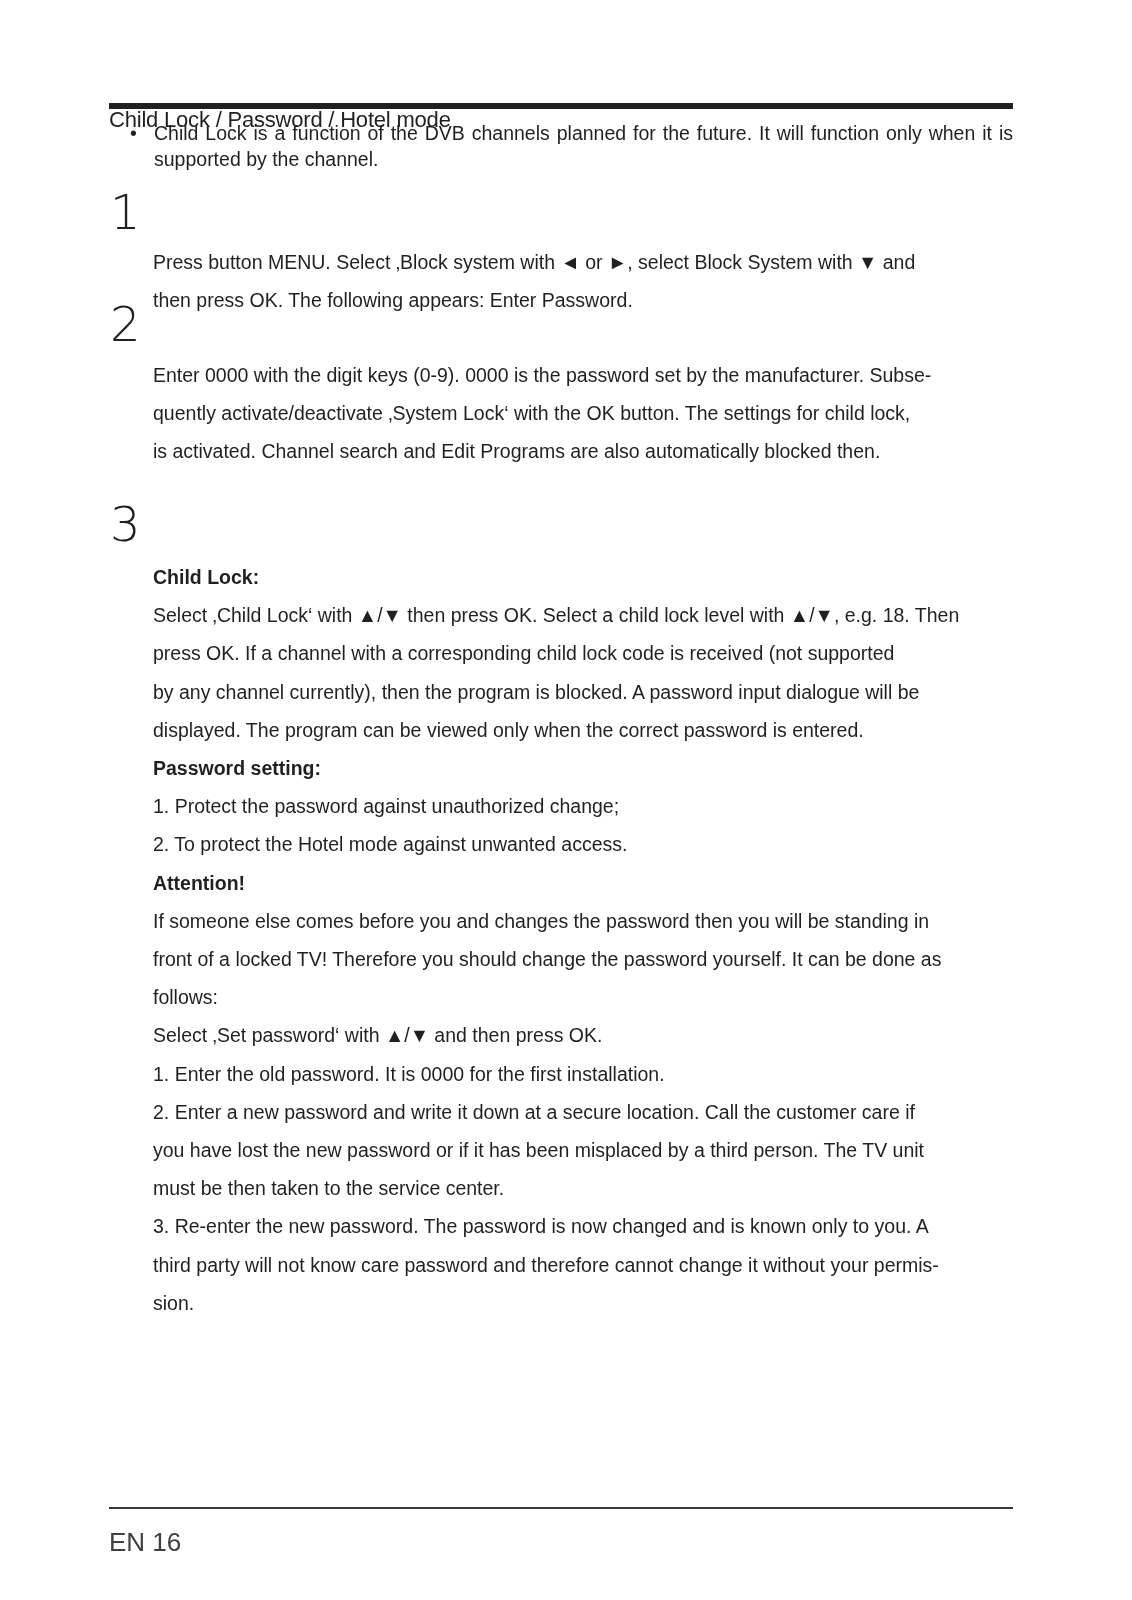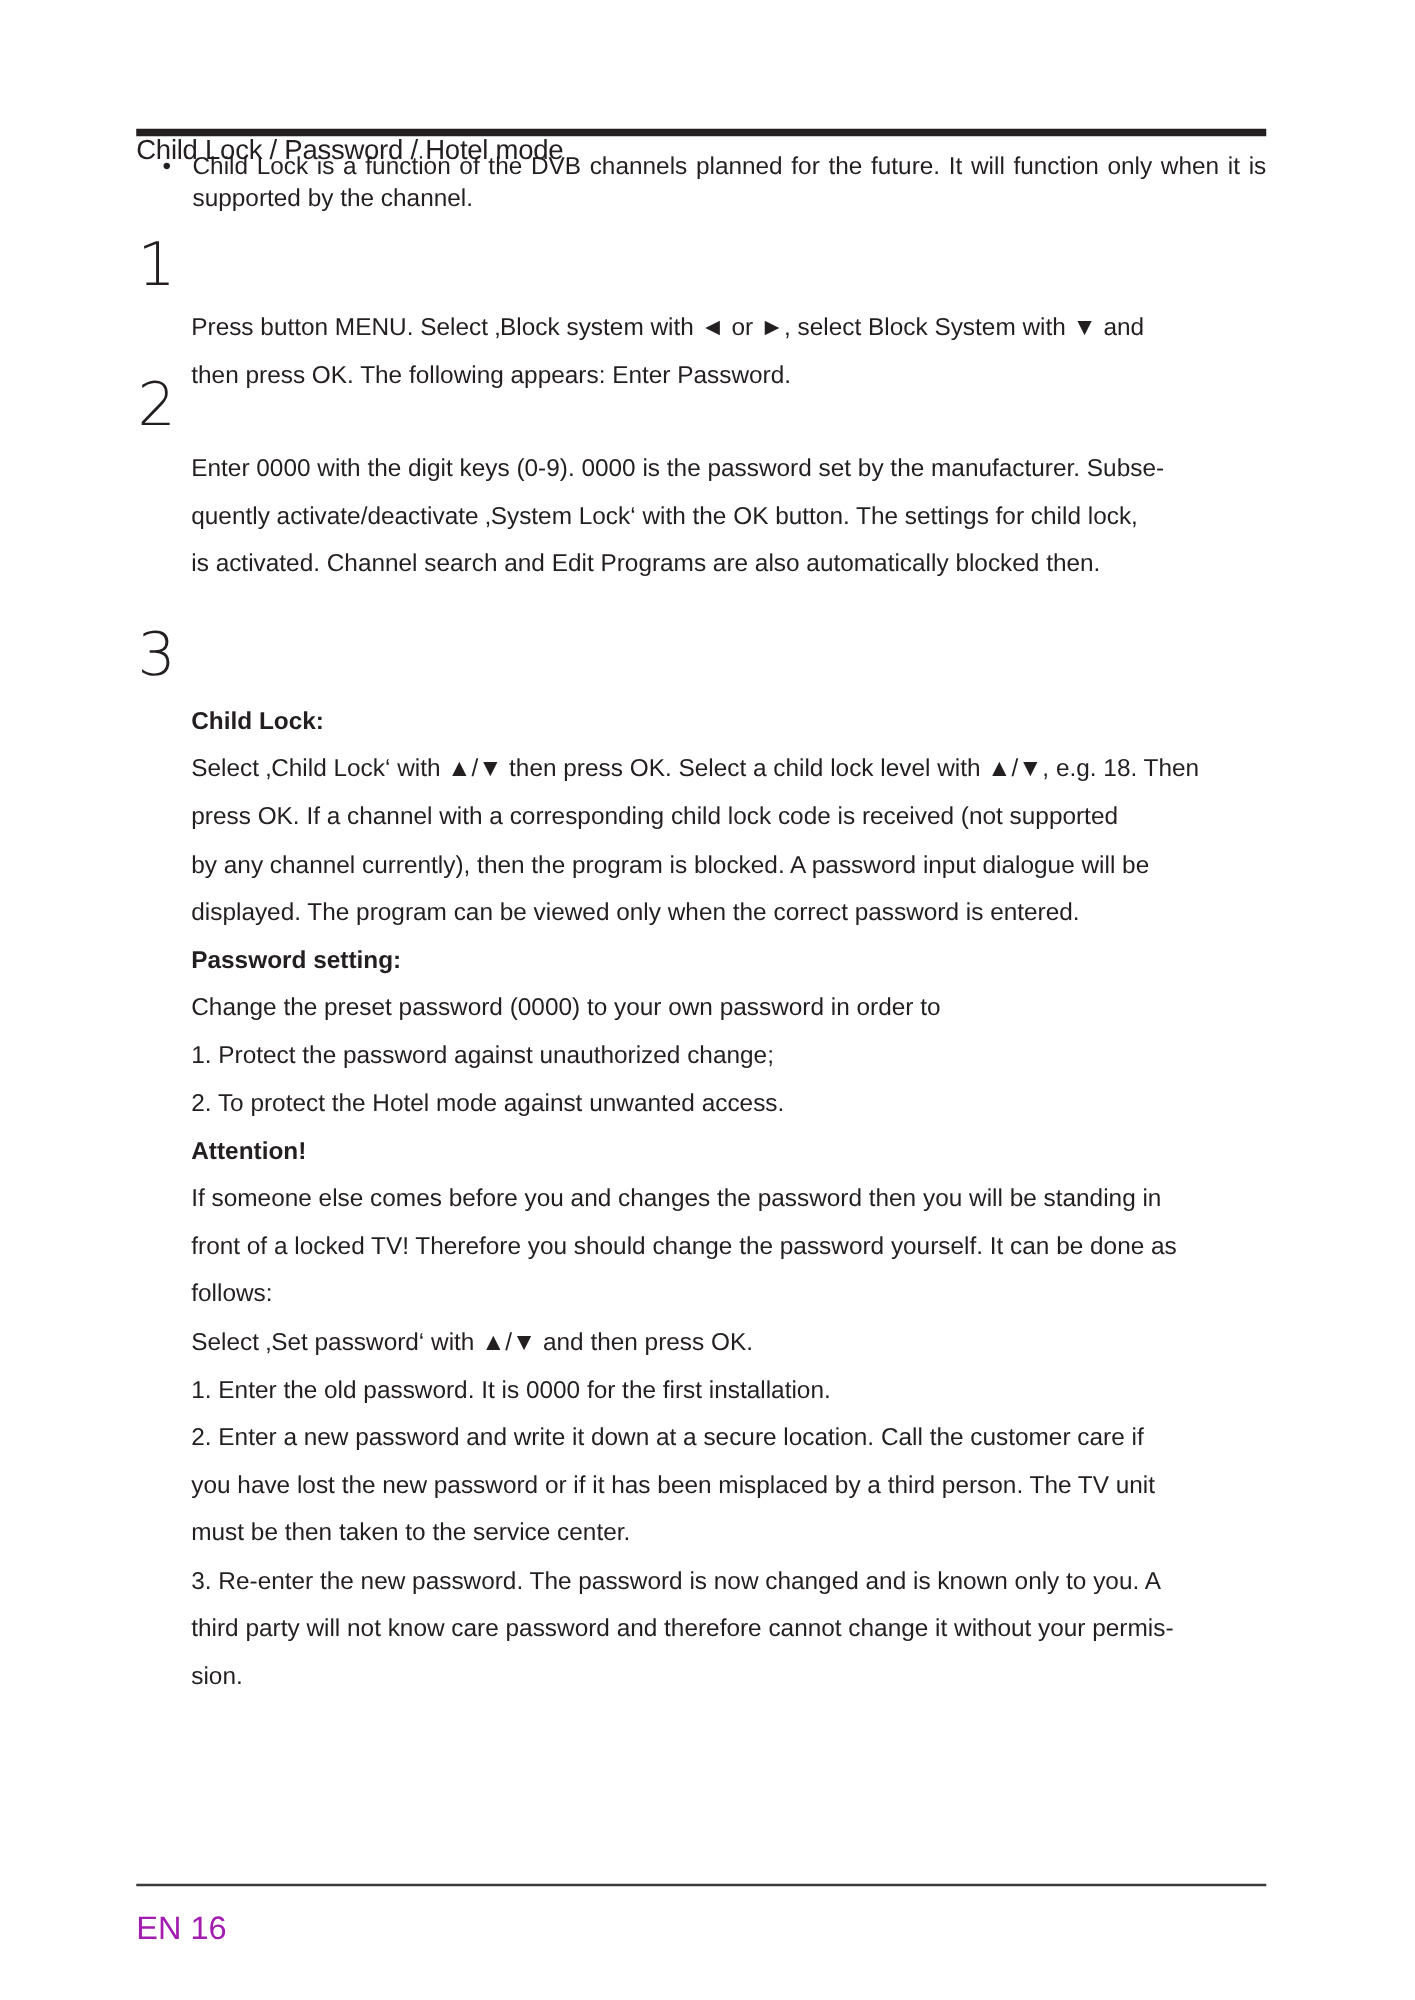--- a/index.html
+++ b/index.html
@@ -30,21 +30,21 @@
     position: absolute; left: 153px; width: 862px;
     font-size: 19.5px; line-height: 38.2px;
   }
   .para .line { display: block; white-space: nowrap; }
   .bold { font-weight: bold; }
   .footer-rule {
     position: absolute; left: 109px; top: 1507px; width: 904px; height: 2px;
     background: #3a3a3a;
   }
   .page-num {
-    position: absolute; left: 109px; top: 1527px; font-size: 26px; color: #a21caf;
+    position: absolute; left: 109px; top: 1527px; font-size: 26px; color: #404040;
   }
 </style>
 </head>
 <body>
 
 <div>
 
   <div class="page-title">Child Lock / Password / Hotel mode</div>
   <div class="title-rule"></div>
 
@@ -67,21 +67,20 @@
   </div>
 
   <div class="step-num" style="top:500px;">3</div>
   <div class="para" style="top:510px;margin-top:48px;">
     <span class="line bold">Child Lock:</span>
     <span class="line">Select ‚Child Lock‘ with ▲/▼ then press OK. Select a child lock level with ▲/▼, e.g. 18. Then</span>
     <span class="line">press OK. If a channel with a corresponding child lock code is received (not supported</span>
     <span class="line">by any channel currently), then the program is blocked. A password input dialogue will be</span>
     <span class="line">displayed. The program can be viewed only when the correct password is entered.</span>
     <span class="line bold">Password setting:</span>
-    <span class="line">Change the preset password (0000) to your own password in order to</span>
     <span class="line">1. Protect the password against unauthorized change;</span>
     <span class="line">2. To protect the Hotel mode against unwanted access.</span>
     <span class="line bold">Attention!</span>
     <span class="line">If someone else comes before you and changes the password then you will be standing in</span>
     <span class="line">front of a locked TV! Therefore you should change the password yourself. It can be done as</span>
     <span class="line">follows:</span>
     <span class="line">Select ‚Set password‘ with ▲/▼ and then press OK.</span>
     <span class="line">1.  Enter the old password. It is 0000 for the first installation.</span>
     <span class="line">2. Enter a new password and write it down at a secure location. Call the customer care if</span>
     <span class="line">you have lost the new password or if it has been misplaced by a third person. The TV unit</span>

